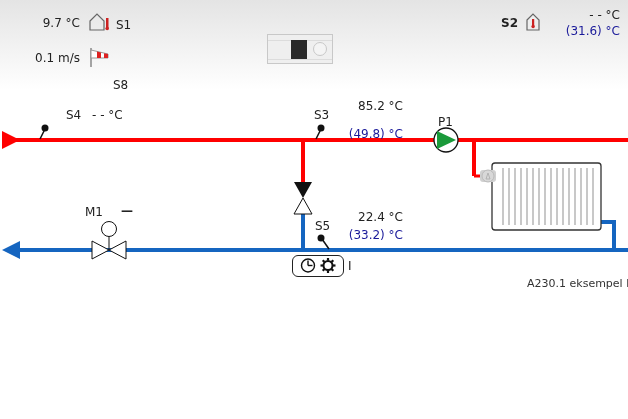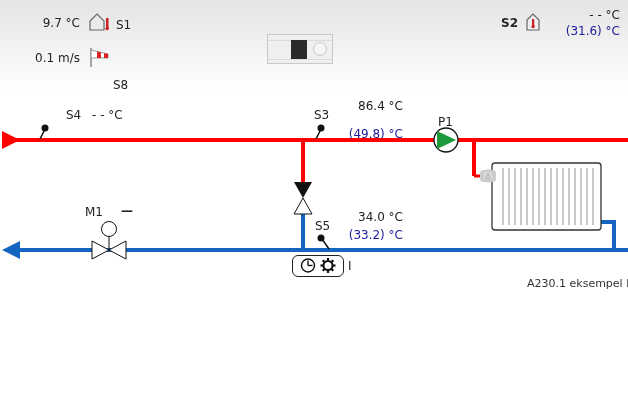--- a/index.html
+++ b/index.html
@@ -144,28 +144,28 @@
   <g>
     <rect x="480" y="170" width="16" height="12" rx="3" fill="#d0d0d0"></rect>
     <circle cx="488" cy="176" r="6" fill="#d8d8d8" stroke="#bbb" stroke-width="1"></circle>
     <polygon points="486,179 488,173 490,179" fill="none" stroke="#aaa" stroke-width="0.8"></polygon>
   </g>
 </svg>
 
 <span class="txt" style="left:38px; top:108px;margin-left:28px;">S4</span>
 <span class="txt" style="left:92px; top:108px;">- - °C</span>
 <span class="txt" style="left:314px; top:108px;">S3</span>
-<span class="txt right" style="left:330px; top:99px; width:73px;">86.4 °C</span>
+<span class="txt right" style="left:330px; top:99px; width:73px;">85.2 °C</span>
 <span class="txt right blue" style="left:320px; top:127px; width:83px;">(49.8) °C</span>
 <span class="txt" style="left:438px; top:115px;">P1</span>
 
 <span class="txt" style="left:85px; top:205px;">M1</span>
 <span class="txt" style="left:121px; top:204px; font-weight:bold;">—</span>
 <span class="txt" style="left:315px; top:219px;">S5</span>
-<span class="txt right" style="left:330px; top:210px; width:73px;">34.0 °C</span>
+<span class="txt right" style="left:330px; top:210px; width:73px;">22.4 °C</span>
 <span class="txt right blue" style="left:320px; top:228px; width:83px;">(33.2) °C</span>
 
 <div class="mode-box">
   <svg width="50" height="20" style="position:absolute; left:0; top:0;">
     <g>
       <circle cx="15" cy="9.5" r="6.5" fill="none" stroke="#111" stroke-width="1.4"></circle>
       <line x1="15" y1="9.5" x2="15" y2="4.5" stroke="#111" stroke-width="1.4"></line>
       <line x1="15" y1="9.5" x2="19.5" y2="9.5" stroke="#111" stroke-width="1.4"></line>
     </g>
     <g transform="translate(35,9.5)">

